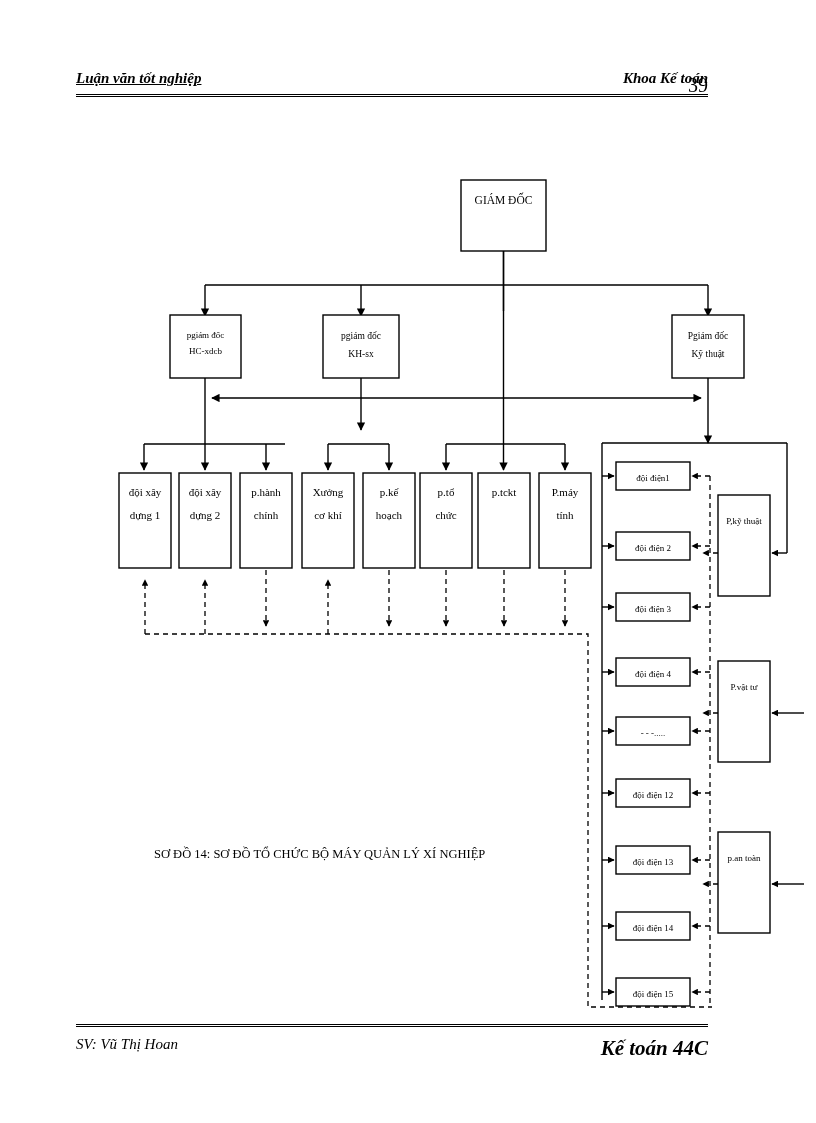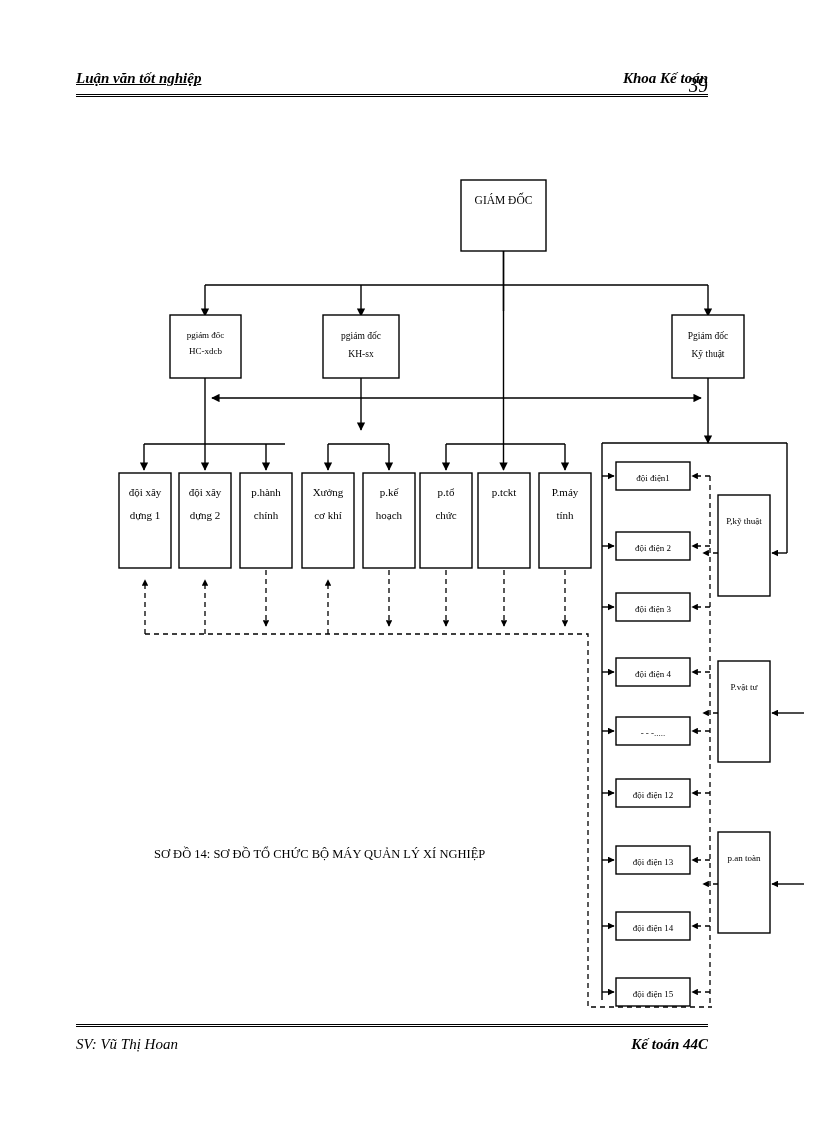--- a/index.html
+++ b/index.html
@@ -11,21 +11,21 @@
   .runfoot{position:absolute;left:76px;right:76px;top:1030px;height:26px;}
   .rh-row{position:relative;height:22px;}
   .rh-left{position:absolute;left:0;top:0;font-style:italic;font-weight:bold;font-size:15px;
            text-decoration:underline;white-space:nowrap;}
   .rh-center{position:absolute;left:0;right:0;top:4px;text-align:right;font-size:20px;}
   .rh-right{position:absolute;right:0;top:0;font-style:italic;font-weight:bold;font-size:15px;
             white-space:nowrap;}
   .rule-head{position:absolute;left:0;right:0;top:24px;border-top:3px double #000;height:0;}
   .rule-foot{position:absolute;left:0;right:0;top:-6px;border-top:3px double #000;height:0;}
   .rf-left{position:absolute;left:0;top:6px;font-style:italic;font-weight:normal;font-size:15px;white-space:nowrap;}
-  .rf-right{position:absolute;right:0;top:6px;font-style:italic;font-weight:bold;font-size:15px;white-space:nowrap;}
+  .rf-right{position:absolute;right:0;top:6px;font-style:italic;font-weight:bold;font-size:21px;white-space:nowrap;}
 
   
   .chart{position:absolute;left:0;top:0;width:816px;height:1123px;margin-left:32px;}
   svg{display:block;}
   .bx{fill:#ffffff;stroke:#000000;stroke-width:1.4;}
   .ln{stroke:#000000;stroke-width:1.4;fill:none;}
   .dln{stroke:#000000;stroke-width:1.3;fill:none;stroke-dasharray:5 4;}
   text{font-family:"Liberation Serif",serif;fill:#000;}
   .t-title{font-size:11.5px;text-anchor:middle;}
   .t-mid{font-size:9.5px;text-anchor:middle;}

